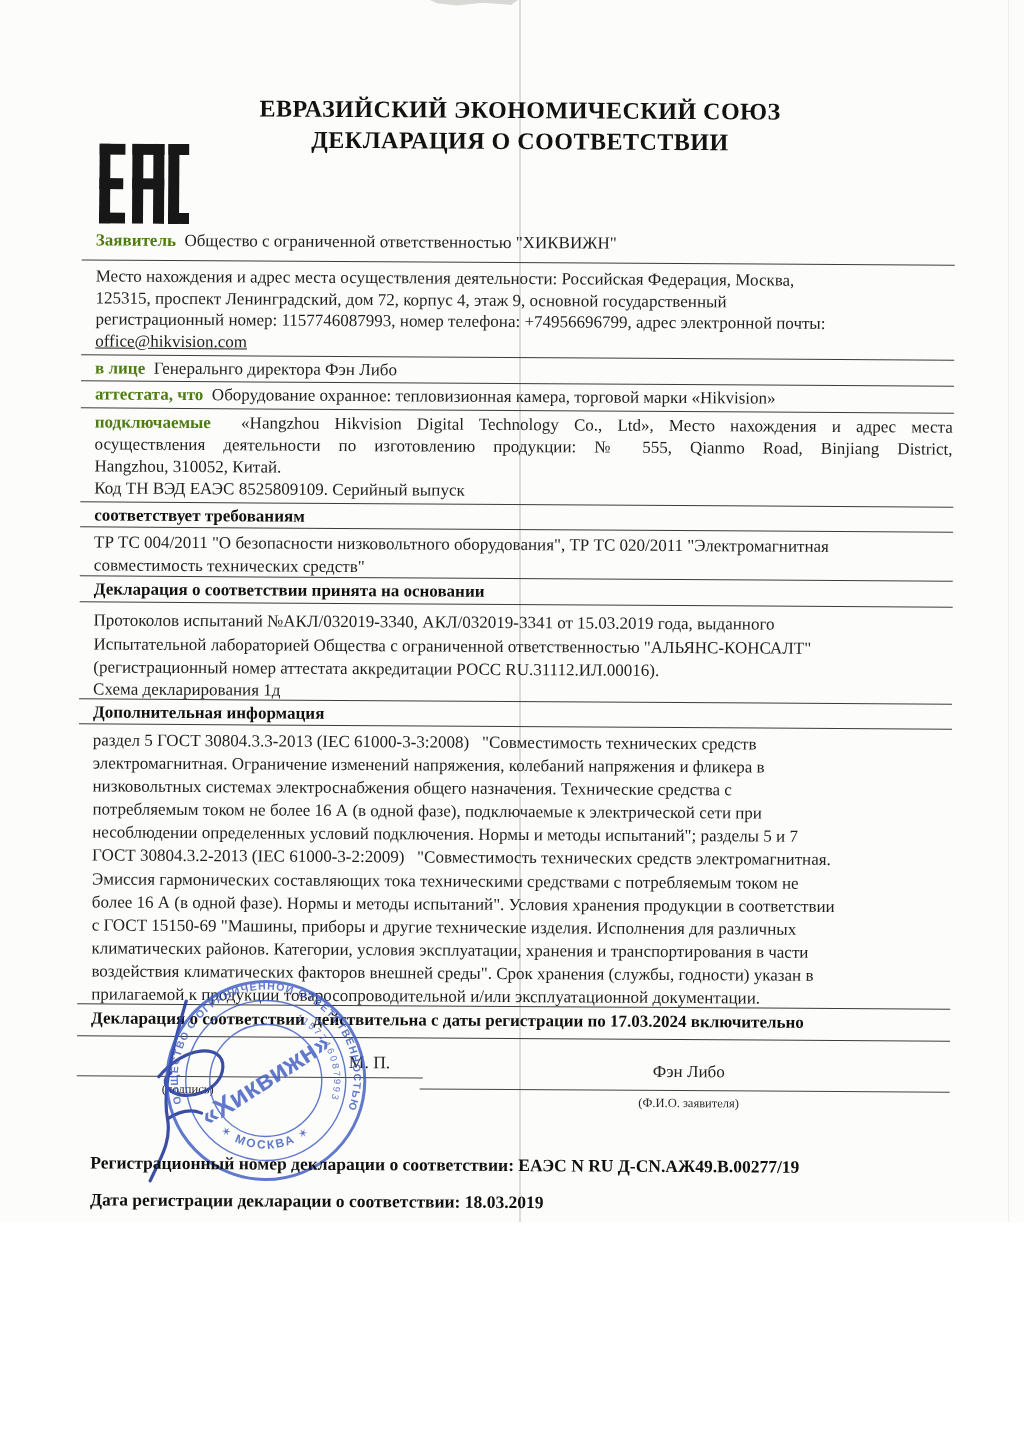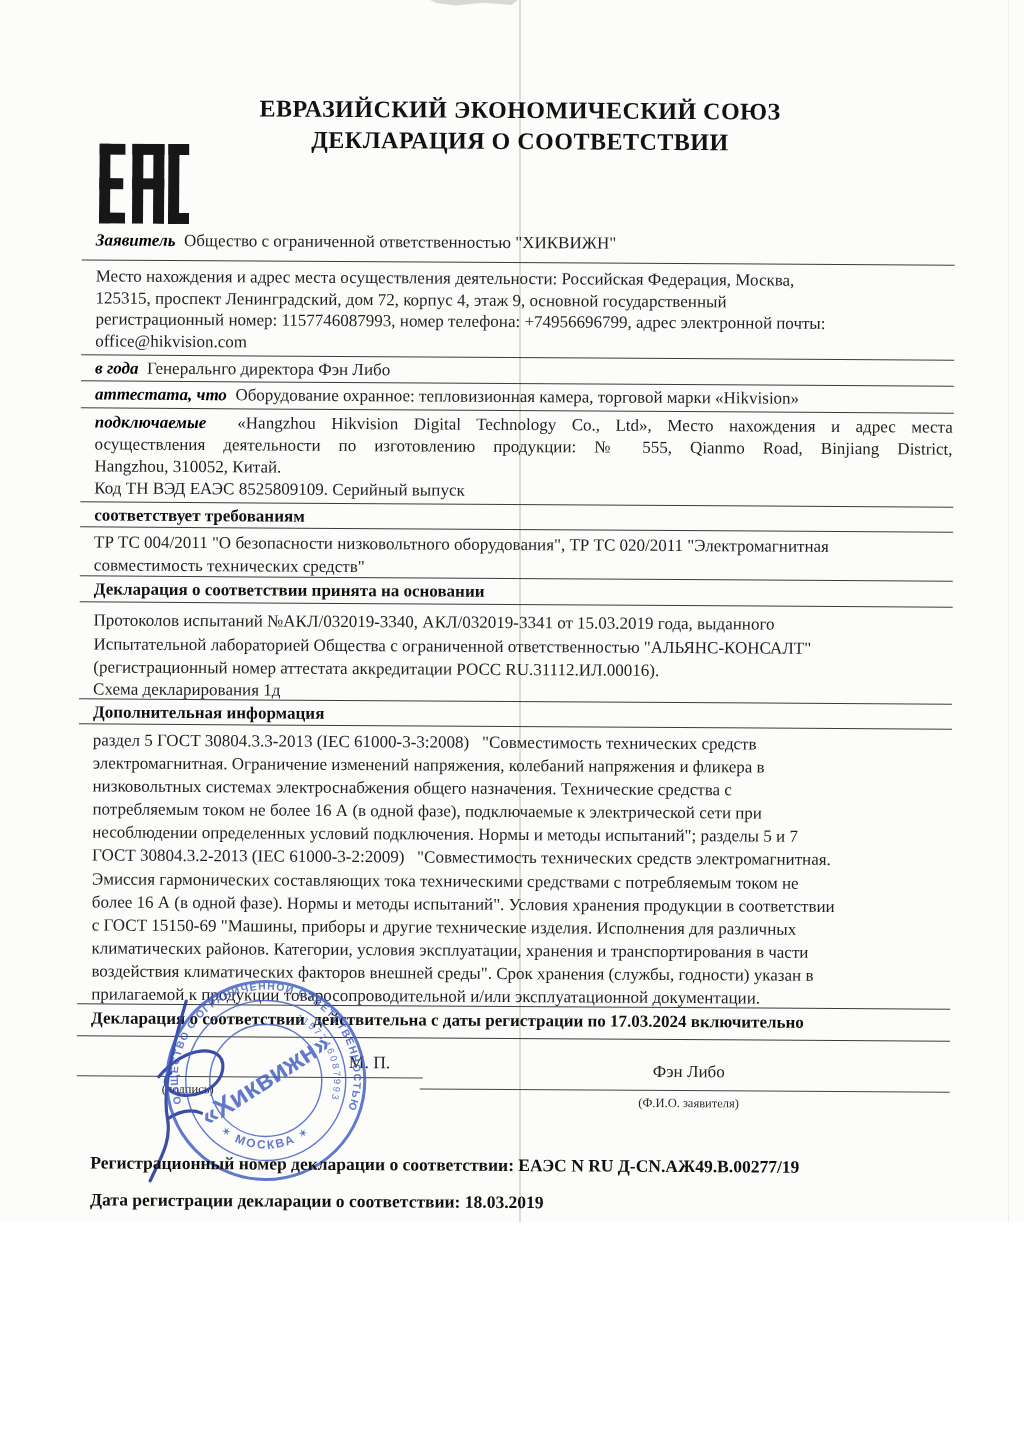--- a/index.html
+++ b/index.html
@@ -12,23 +12,23 @@
               clip-path:polygon(0 0,100% 0,92% 70%,60% 40%,30% 80%,8% 45%);}
   .smudge-bottom{position:absolute;left:506px;top:1406px;width:16px;height:16px;background:#8f8f8c;opacity:.5;border-radius:3px;
               clip-path:polygon(20% 0,70% 10%,100% 60%,60% 100%,10% 80%,0 30%);}
   .sheet{position:absolute;left:0;top:0;width:1024px;height:1446px;
          transform:rotate(0.35deg);transform-origin:512px 60px;}
   .abs{position:absolute;}
   .title{left:85px;width:871px;text-align:center;font-weight:bold;font-size:24px;letter-spacing:.5px;color:#121212;}
   .txt{left:97px;width:858px;font-size:17px;line-height:21.5px;}
   .pre{white-space:pre-wrap;}
   .just{text-align:justify;text-align-last:justify;}
-  b{color:#000000;font-style:italic;}
+  b{color:#4d7c0f;}
   .rule{left:83px;width:873px;height:0;border-top:1.6px solid #3c3c3c;}
-  .email{}
+  .email{text-decoration:underline;}
   .bold-line{font-weight:bold;color:#111;}
   .small-cap{font-size:12.5px;color:#2a2a2a;}
   .sig-line{height:0;border-top:1.5px solid #444;}
   .center{text-align:center;}
   svg text{font-family:"Liberation Sans","DejaVu Sans",sans-serif;}
 </style>
 </head>
 <body>
 
 <div class="page">
@@ -66,21 +66,21 @@
 
     <div class="abs txt pre" style="top:268px;">Место нахождения и адрес места осуществления деятельности: Российская Федерация, Москва,
 125315, проспект Ленинградский, дом 72, корпус 4, этаж 9, основной государственный
 регистрационный номер: 1157746087993, номер телефона: +74956696799, адрес электронной почты:</div>
     <div class="abs txt" style="top:333px;">
       <span class="email">office@hikvision.com</span>
     </div>
     <div class="abs rule" style="top:357px;"></div>
 
     <div class="abs txt" style="top:360px;">
-      <b>в года</b>&nbsp;
+      <b>в лице</b>&nbsp;
       <span>Генеральнго директора Фэн Либо</span>
     </div>
     <div class="abs rule" style="top:383px;"></div>
 
     <div class="abs txt" style="top:386px;">
       <b>аттестата, что</b>&nbsp;
       <span>Оборудование охранное: тепловизионная камера, торговой марки «Hikvision»</span>
     </div>
     <div class="abs rule" style="top:410px;"></div>
 

